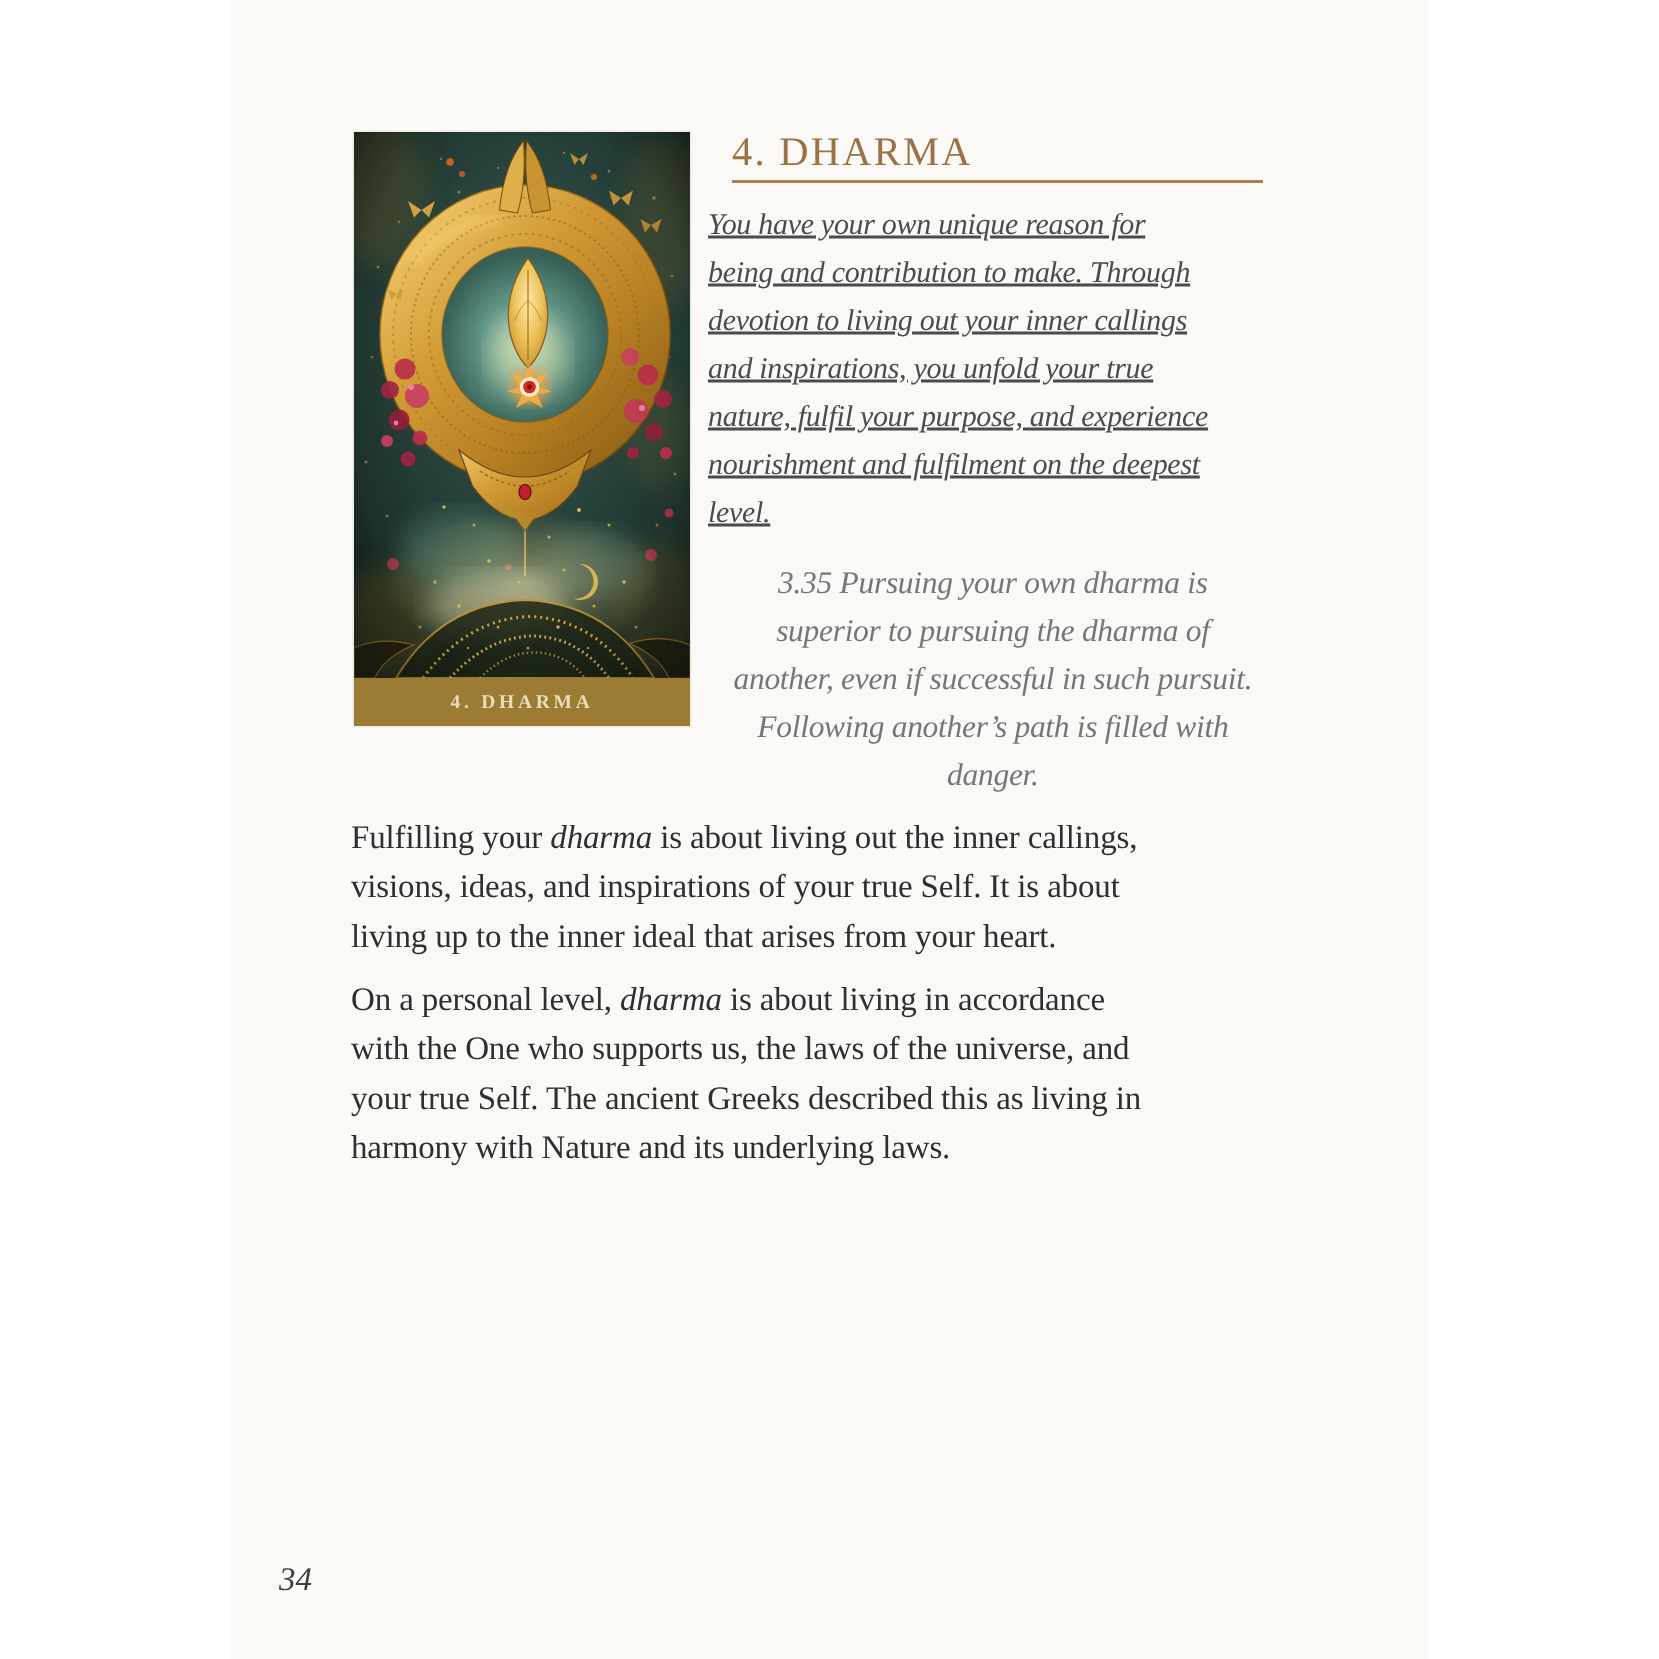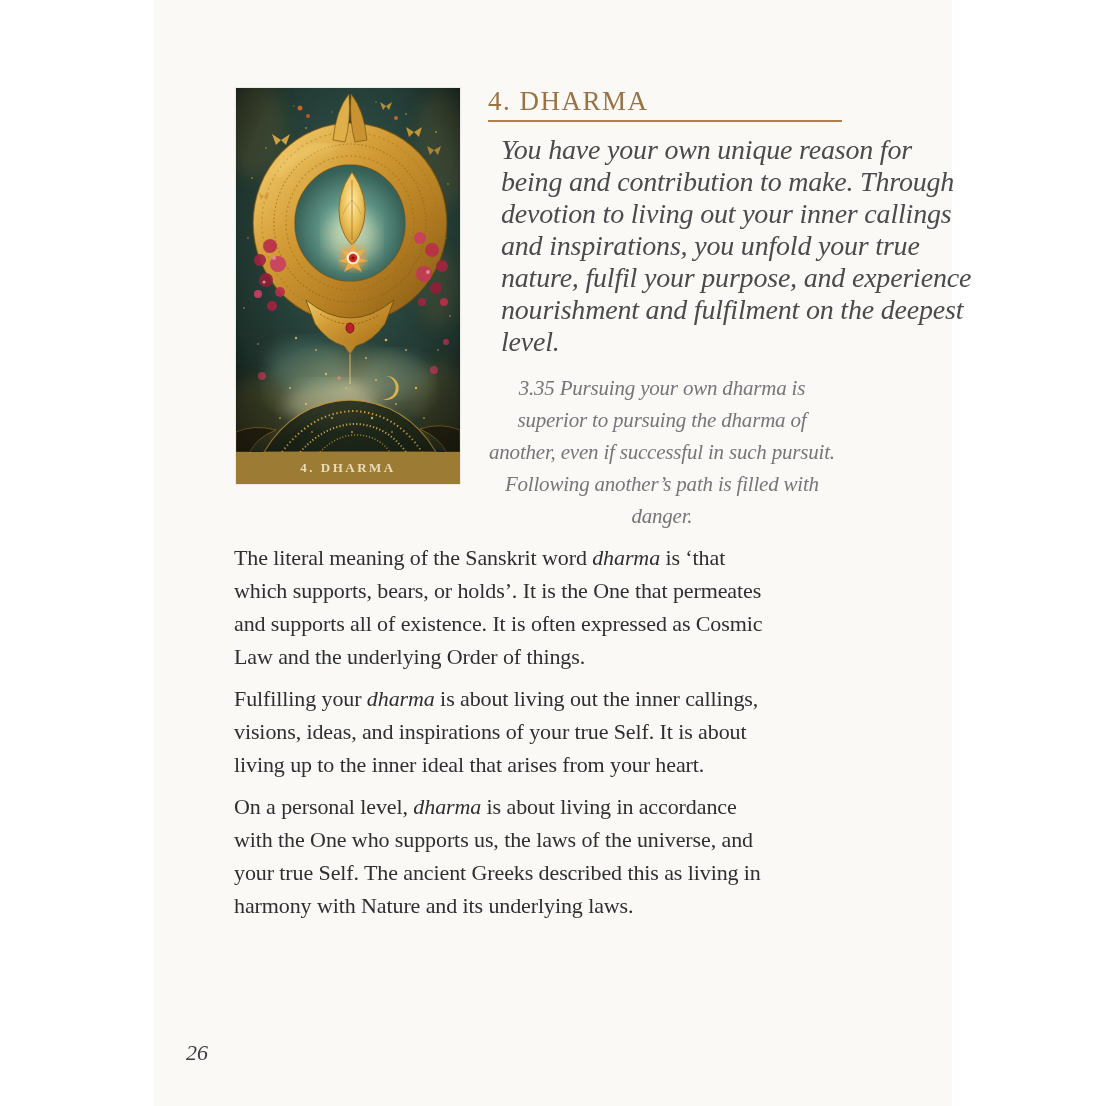--- a/index.html
+++ b/index.html
@@ -8,21 +8,21 @@
 
   
   .card { position:absolute; left:82px; top:88px; width:224px; box-shadow:0 0 0 1px rgba(0,0,0,.06); }
   .card svg { display:block; }
   .card-band { height:32px; background:#9c7b35; display:flex; align-items:center; justify-content:center; }
   .card-band span { color:#eadcb6; font-size:13px; font-weight:bold; letter-spacing:2.5px; }
 
   
   .heading { position:absolute; left:334px; top:86px; font-size:27px; letter-spacing:1.5px; color:#9a7245; white-space:nowrap; }
   .rule { position:absolute; left:334px; top:120px; width:354px; height:2px; background:#b0804a; }
-  .lead { position:absolute; left:347px; top:134px; font-style:italic; font-size:28px; line-height:32px; color:#4b4b4d; white-space:nowrap; letter-spacing:-0.2px; }
+  .lead { position:absolute; left:318px; top:134px; font-style:italic; font-size:20px; line-height:32px; color:#4b4b4d; white-space:nowrap; letter-spacing:-0.2px;text-decoration:underline; }
   .verse { position:absolute; left:335px; top:372px; font-style:italic; font-size:21px; line-height:32px; color:#76757a; white-space:nowrap; letter-spacing:-0.2px;text-align:center; }
 
   
   .body-text { position:absolute; left:80px; top:541px; font-size:22px; line-height:33px; color:#2f2f31; white-space:nowrap; letter-spacing:-0.1px; }
   .body-text p { margin:0 0 9px 0; }
   .body-text em { font-style:italic; }
 
   .page-num { position:absolute; left:32px; top:1040px; font-style:italic; font-size:22px; color:#3d3d3f; }
 </style>
 </head>
@@ -235,20 +235,19 @@
       </div>
     </div>
 
     <div class="heading">4. DHARMA</div>
     <div class="rule"></div>
 
     <div class="lead">You have your own unique reason for<br>being and contribution to make. Through<br>devotion to living out your inner callings<br>and inspirations, you unfold your true<br>nature, fulfil your purpose, and experience<br>nourishment and fulfilment on the deepest<br>level.</div>
     <div class="verse">3.35 Pursuing your own dharma is<br>superior to pursuing the dharma of<br>another, even if successful in such pursuit.<br>Following another’s path is filled with<br>danger.</div>
 
     <div class="body-text">
-      <p>The literal meaning of the Sanskrit word <em>dharma</em> is ‘that<br>which supports, bears, or holds’. It is the One that permeates<br>and supports all of existence. It is often expressed as Cosmic<br>Law and the underlying Order of things.</p>
       <p>Fulfilling your <em>dharma</em> is about living out the inner callings,<br>visions, ideas, and inspirations of your true Self. It is about<br>living up to the inner ideal that arises from your heart.</p>
       <p>On a personal level, <em>dharma</em> is about living in accordance<br>with the One who supports us, the laws of the universe, and<br>your true Self. The ancient Greeks described this as living in<br>harmony with Nature and its underlying laws.</p>
     </div>
 
-    <div class="page-num">26</div>
+    <div class="page-num">34</div>
   </div>
 </div>
 
 </body></html>

